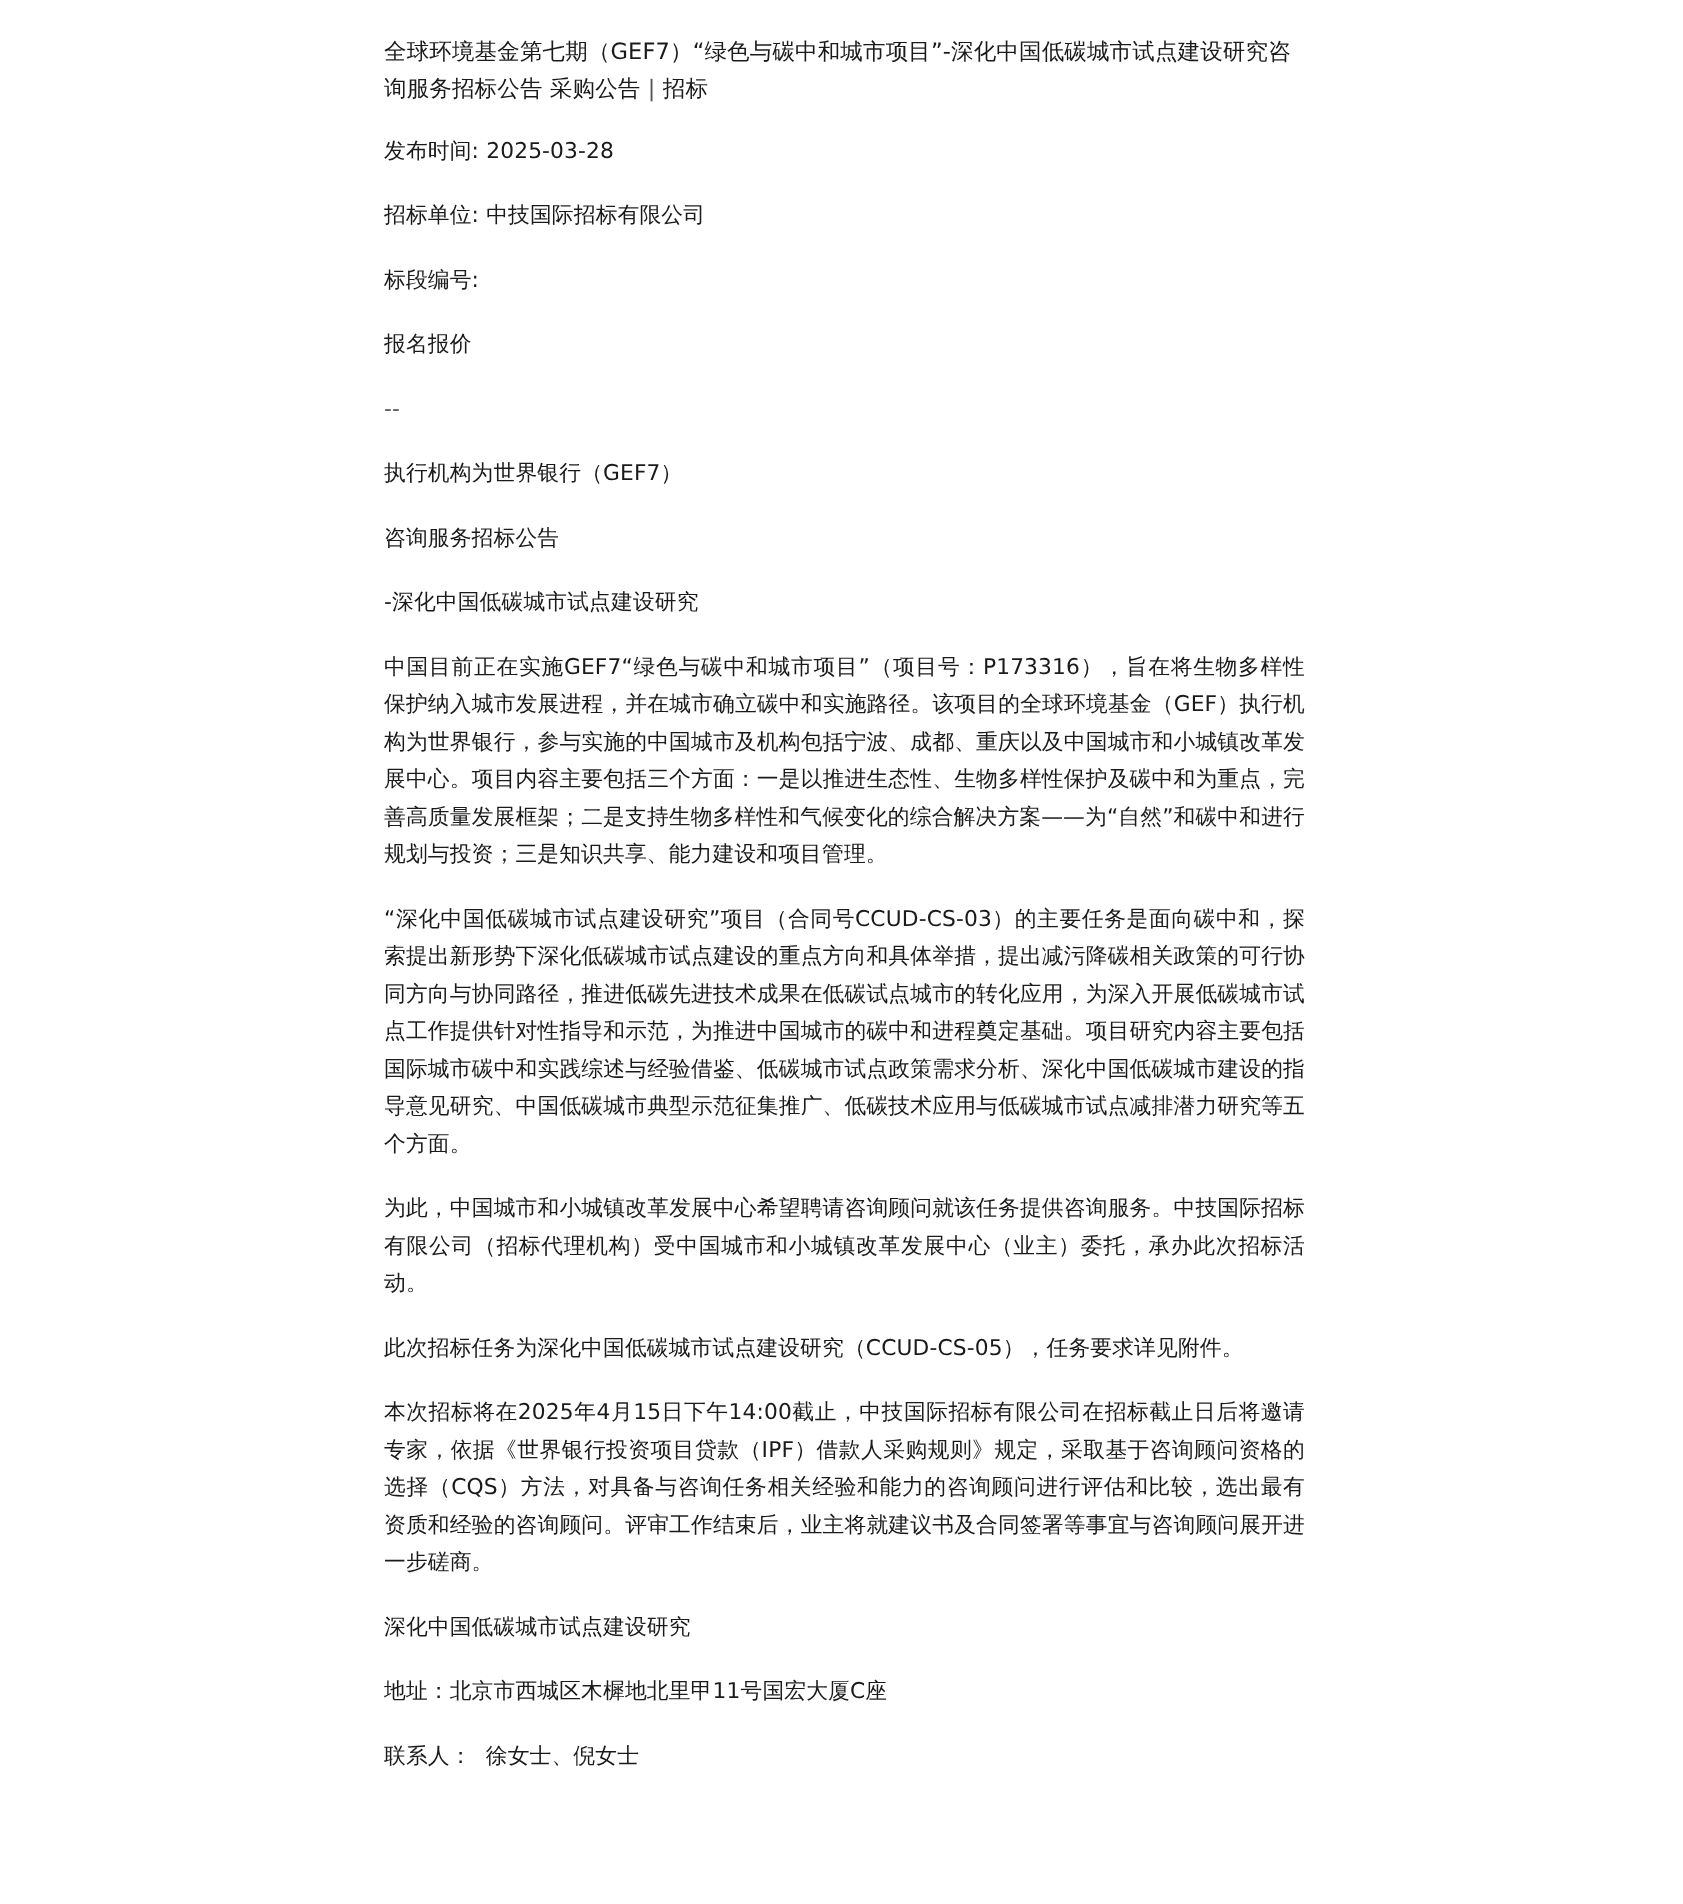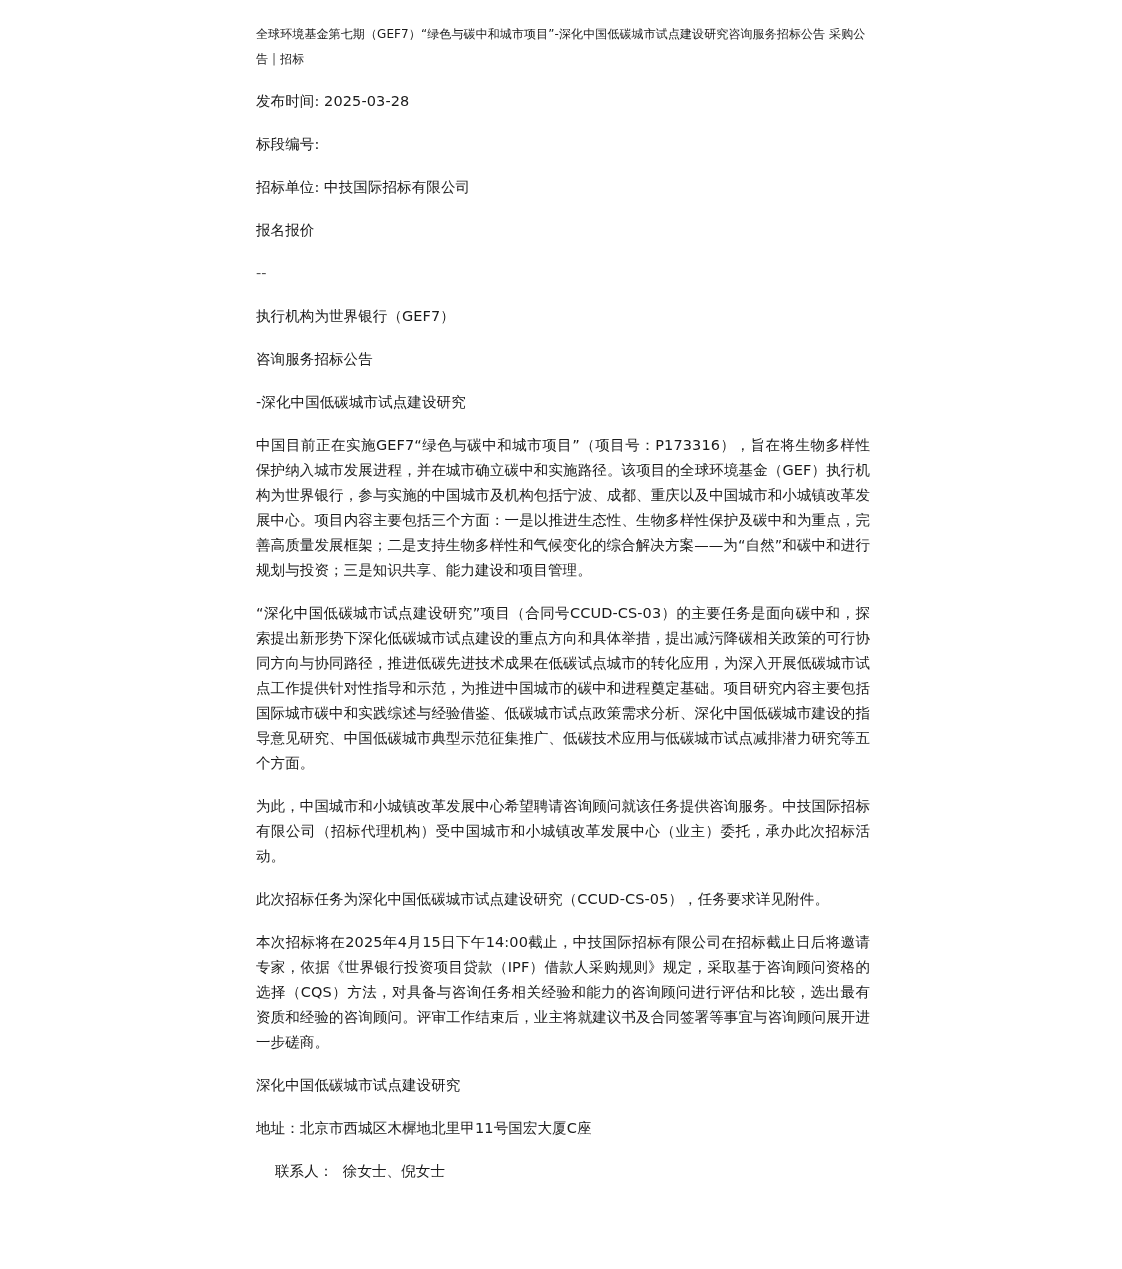--- a/index.html
+++ b/index.html
@@ -5,21 +5,21 @@
   html, body { margin: 0; padding: 0; background: #ffffff; }
   body {
     width: 1122px; height: 1269px; overflow: hidden;
     font-family: "DejaVu Sans", "Liberation Sans", sans-serif;
     color: #1a1a1a;
   }
   .article {
     position: absolute; left: 256px; top: 22px; width: 614px;
     font-size: 14.5px; line-height: 25px; letter-spacing: 0.1px;
   }
-  .title { margin: 0 0 17px 0; font-weight: normal; font-size: 12px; line-height: 25px; }
+  .title { margin: 0 0 17px 0; font-weight: normal; font-size: 15px; line-height: 25px; }
   .meta { margin: 0 0 18px 0; }
   .p { margin: 0 0 18px 0; text-align: justify; }
   .sep { color: #555; }
   .link { color: #1a1a1a; text-decoration: none; cursor: pointer; }
 </style>
 </head>
 <body>
 
 <div class="article">
   <h1 class="title">
@@ -27,36 +27,36 @@
     <span>采购公告</span>
     <span class="sep">|</span>
     <a class="link">招标</a>
   </h1>
 
   <div class="meta">
     <span>发布时间:</span>
     <span>2025-03-28</span>
   </div>
   <div class="meta">
+    <span>招标单位:</span>
+    <span>中技国际招标有限公司</span>
+  </div>
+  <div class="meta">
     <span>标段编号:</span>
     <span></span>
-  </div>
-  <div class="meta">
-    <span>招标单位:</span>
-    <span>中技国际招标有限公司</span>
   </div>
   <div class="meta">报名报价</div>
   <div class="meta sep">--</div>
 
   <div class="meta">执行机构为世界银行（GEF7）</div>
   <div class="meta">咨询服务招标公告</div>
   <div class="meta">-深化中国低碳城市试点建设研究</div>
 
   <p class="p">中国目前正在实施GEF7“绿色与碳中和城市项目”（项目号：P173316），旨在将生物多样性保护纳入城市发展进程，并在城市确立碳中和实施路径。该项目的全球环境基金（GEF）执行机构为世界银行，参与实施的中国城市及机构包括宁波、成都、重庆以及中国城市和小城镇改革发展中心。项目内容主要包括三个方面：一是以推进生态性、生物多样性保护及碳中和为重点，完善高质量发展框架；二是支持生物多样性和气候变化的综合解决方案——为“自然”和碳中和进行规划与投资；三是知识共享、能力建设和项目管理。</p>
   <p class="p">“深化中国低碳城市试点建设研究”项目（合同号CCUD-CS-03）的主要任务是面向碳中和，探索提出新形势下深化低碳城市试点建设的重点方向和具体举措，提出减污降碳相关政策的可行协同方向与协同路径，推进低碳先进技术成果在低碳试点城市的转化应用，为深入开展低碳城市试点工作提供针对性指导和示范，为推进中国城市的碳中和进程奠定基础。项目研究内容主要包括国际城市碳中和实践综述与经验借鉴、低碳城市试点政策需求分析、深化中国低碳城市建设的指导意见研究、中国低碳城市典型示范征集推广、低碳技术应用与低碳城市试点减排潜力研究等五个方面。</p>
   <p class="p">为此，中国城市和小城镇改革发展中心希望聘请咨询顾问就该任务提供咨询服务。中技国际招标有限公司（招标代理机构）受中国城市和小城镇改革发展中心（业主）委托，承办此次招标活动。</p>
   <p class="p">此次招标任务为深化中国低碳城市试点建设研究（CCUD-CS-05），任务要求详见附件。</p>
   <p class="p">本次招标将在2025年4月15日下午14:00截止，中技国际招标有限公司在招标截止日后将邀请专家，依据《世界银行投资项目贷款（IPF）借款人采购规则》规定，采取基于咨询顾问资格的选择（CQS）方法，对具备与咨询任务相关经验和能力的咨询顾问进行评估和比较，选出最有资质和经验的咨询顾问。评审工作结束后，业主将就建议书及合同签署等事宜与咨询顾问展开进一步磋商。</p>
 
   <div class="meta">深化中国低碳城市试点建设研究</div>
   <div class="meta">地址：北京市西城区木樨地北里甲11号国宏大厦C座</div>
-  <div class="meta" style="white-space:pre;margin-left:19px;">联系人：  徐女士、倪女士</div>
+  <div class="meta" style="white-space:pre;">联系人：  徐女士、倪女士</div>
 </div>
 
 </body></html>

